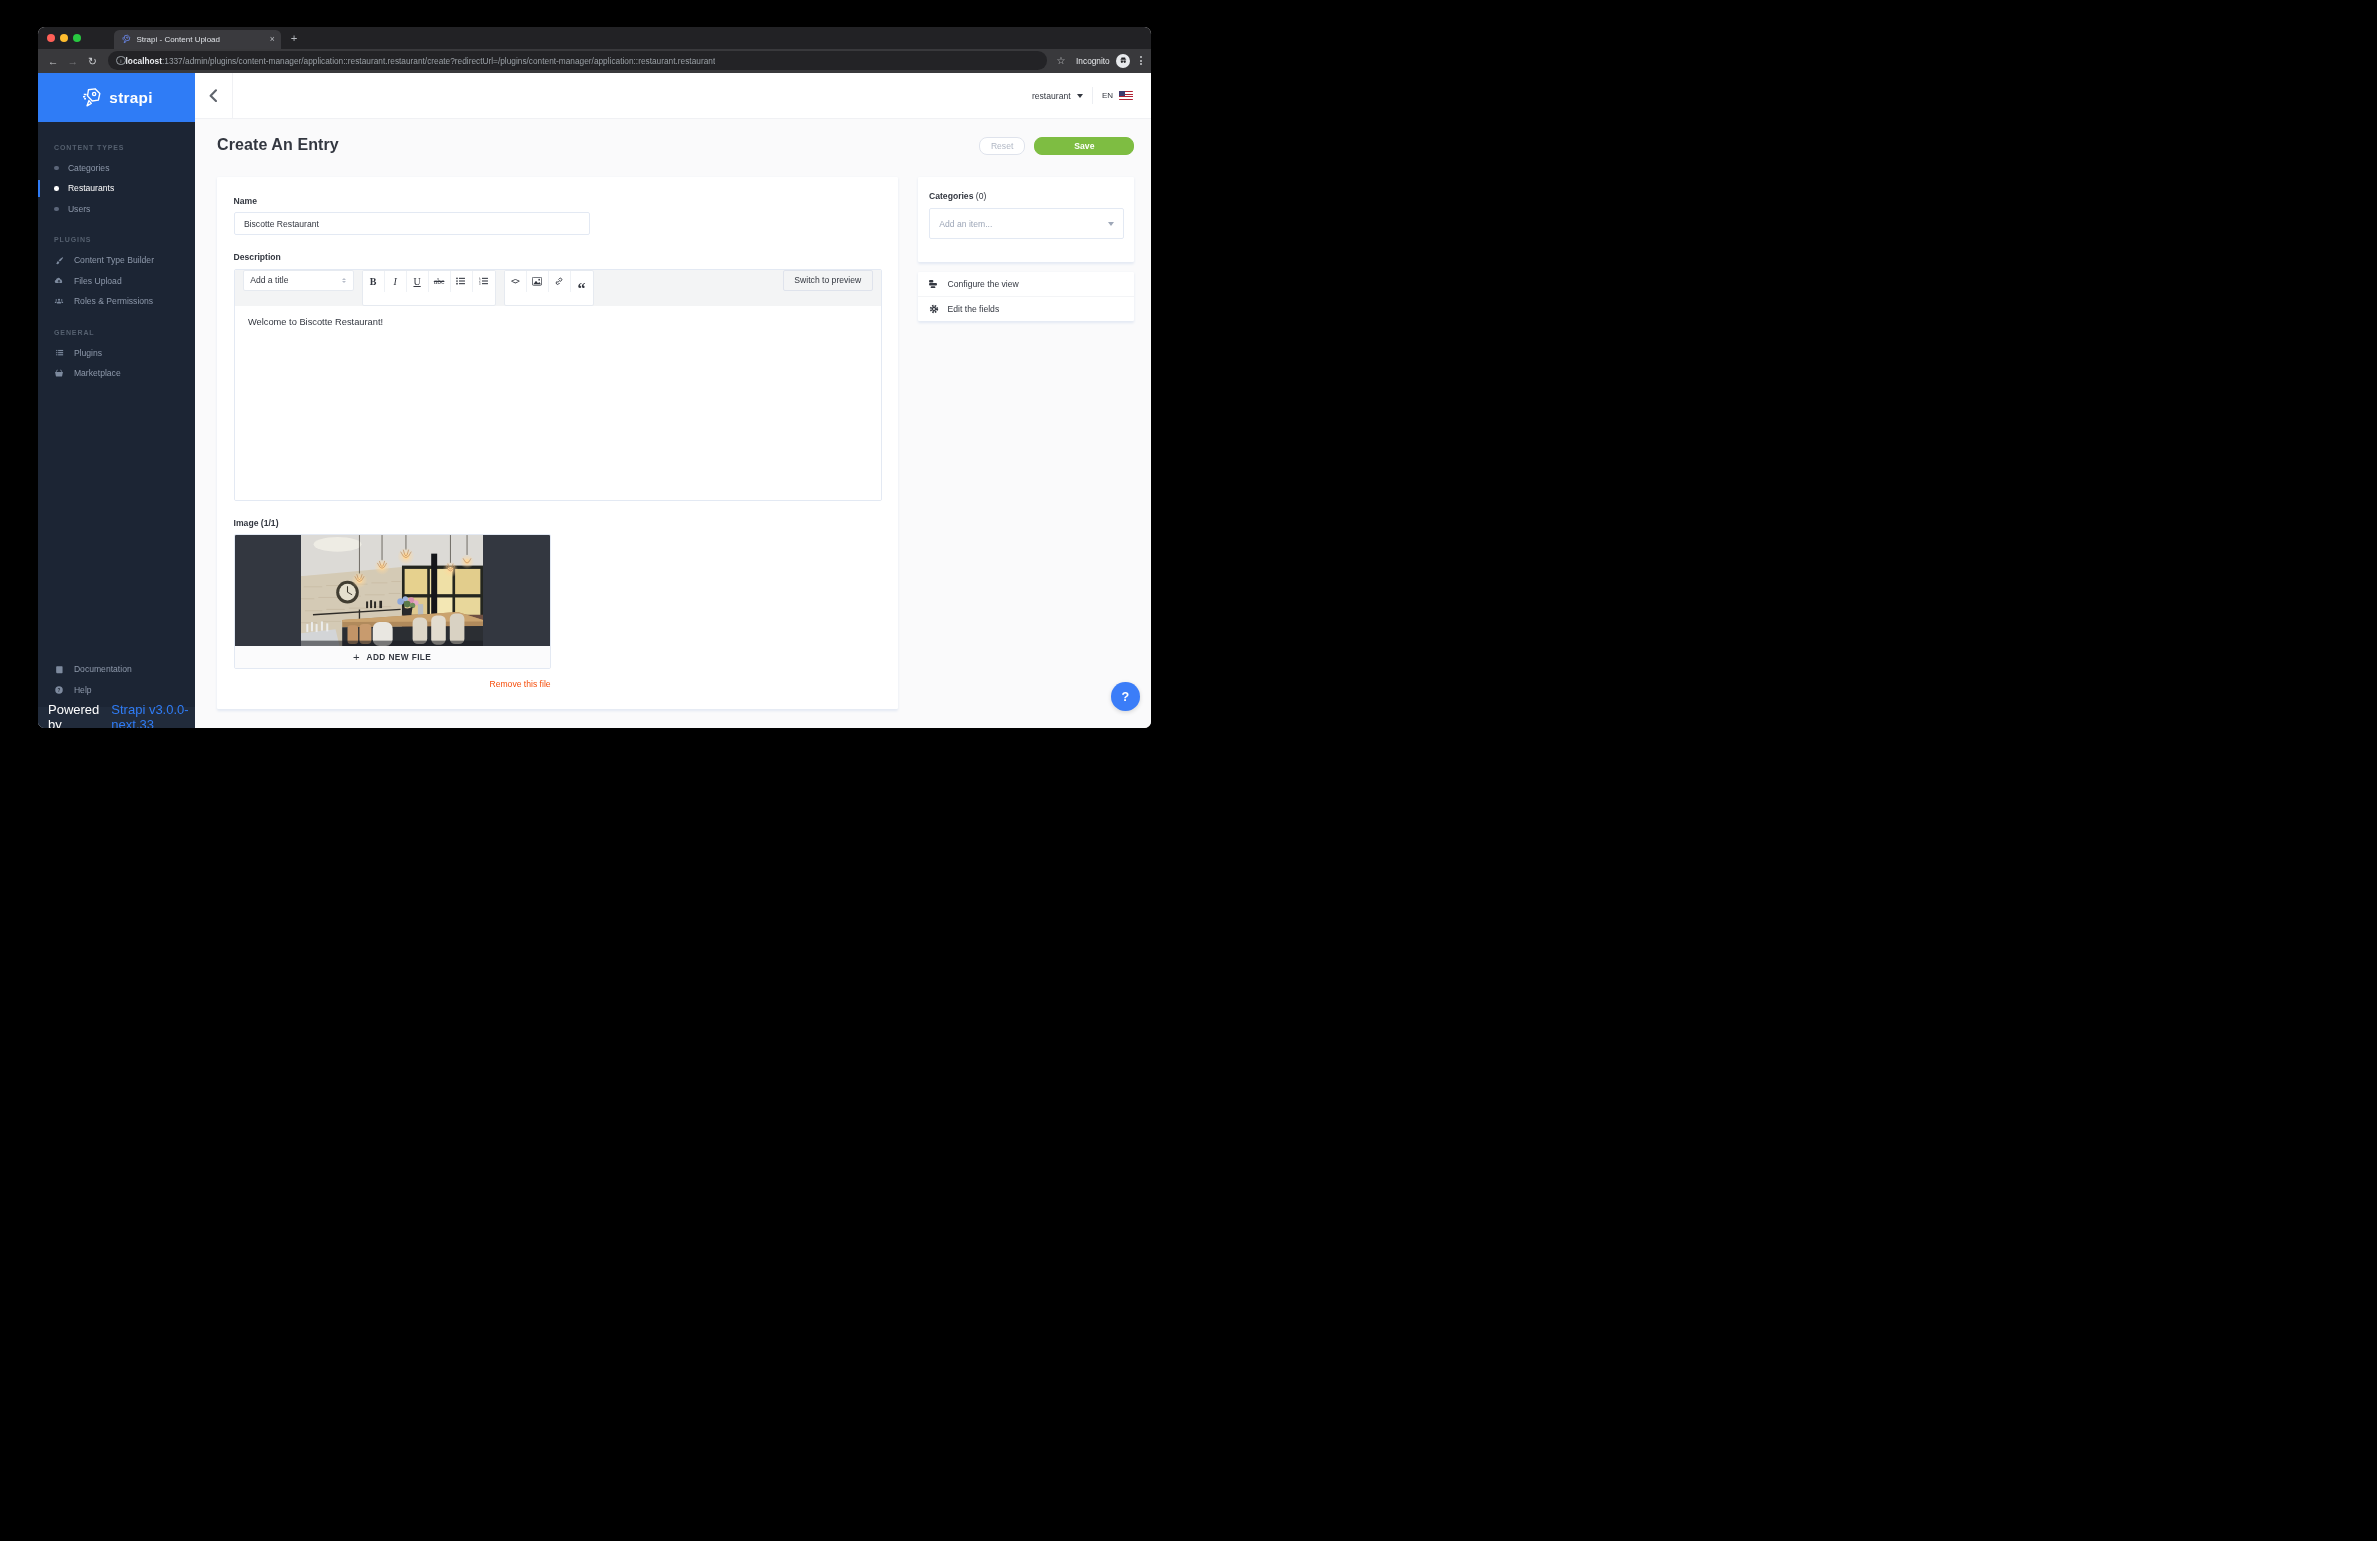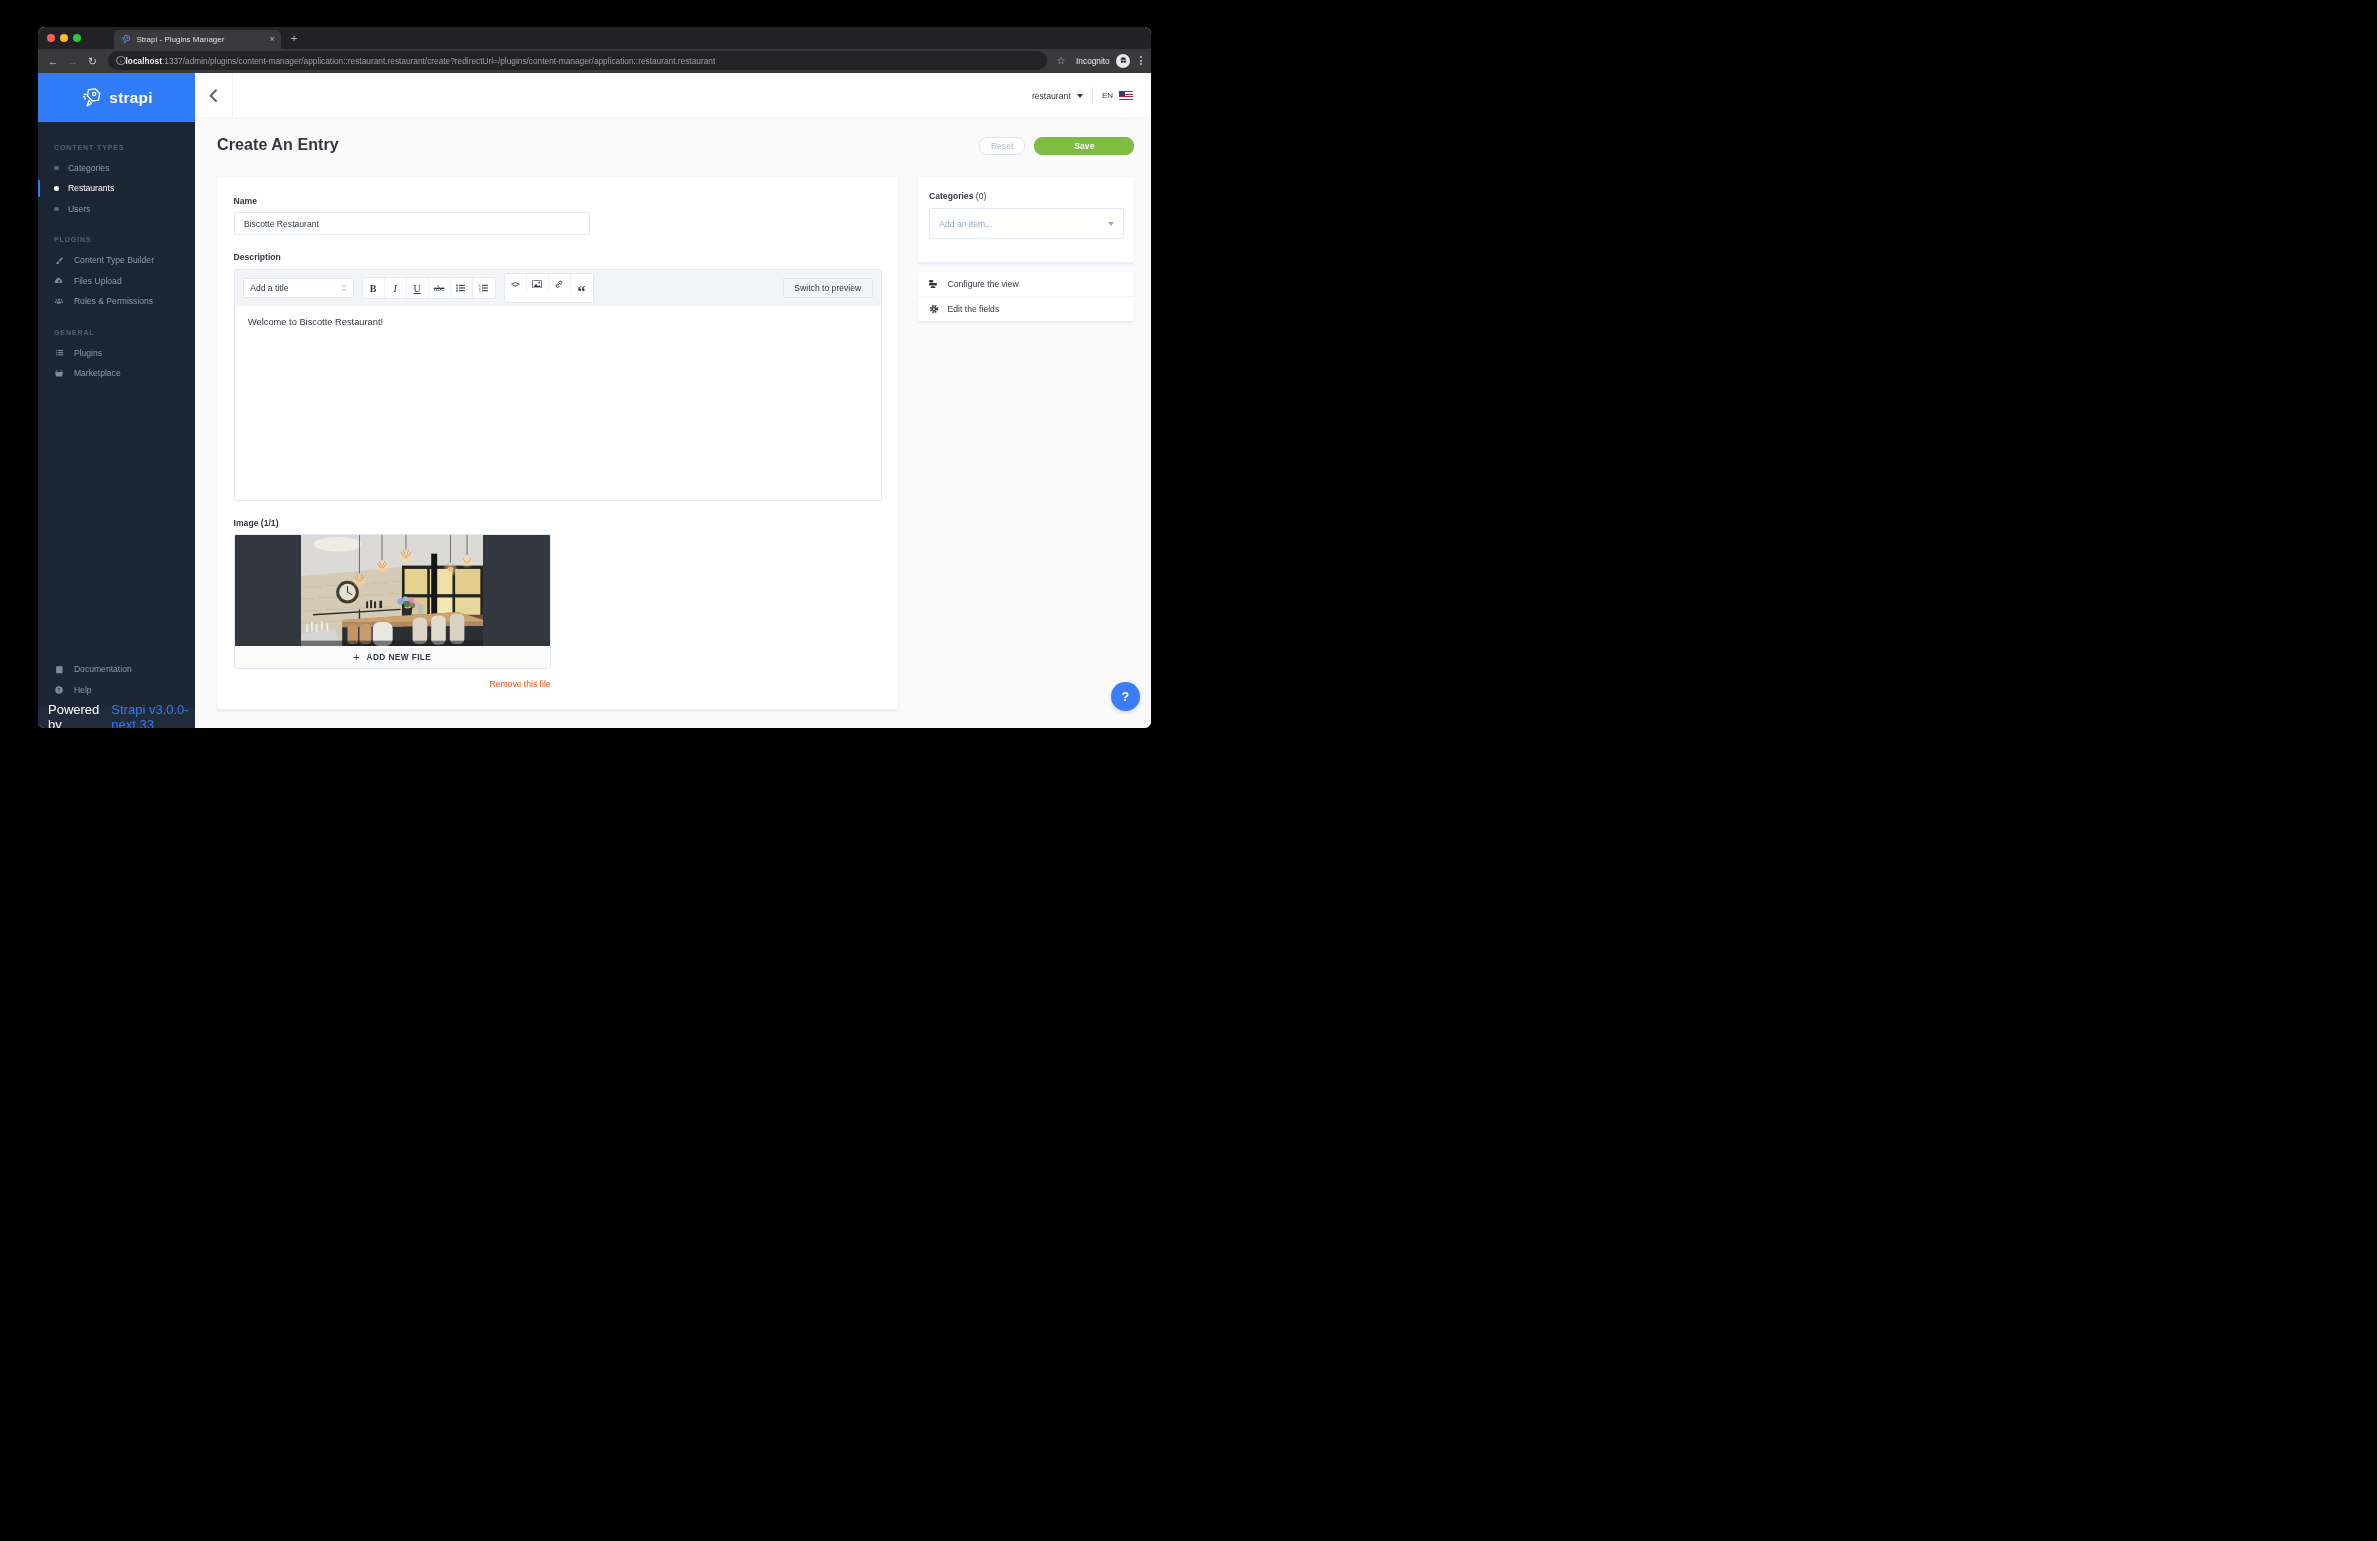--- a/index.html
+++ b/index.html
@@ -86,21 +86,21 @@
 
   
   .card { background:#fff; border-radius:1.3px; box-shadow:0 1.3px 2.7px #e3e9f3; }
   .form-card { width:685px; padding:17px 16.6px 20px; }
   .field-label { font-size:8.6px; font-weight:bold; color:#333740; }
   .text-input { width:356px; height:23px; border:0.7px solid #e3e9f3; border-radius:2px; margin-top:6px;
     padding:0 9.3px; font-size:8.6px; color:#333740; font-family:inherit; outline:none; background:#fff; }
 
   .desc-label { margin-top:17px; }
   .editor { border:0.7px solid #e3e9f3; border-radius:2px; margin-top:6.6px; overflow:hidden; }
-  .ed-toolbar { height:36px; background:#f3f4f5; display:flex; align-items:center; padding:0 8px; gap:8px; }
+  .ed-toolbar { height:36px; background:#f3f4f5; display:flex; padding:0 8px; gap:8px; }
   .title-select { width:111px; height:20.6px; background:#fff; border:0.7px solid #e6eaf0; border-radius:2px;
     display:flex; align-items:center; padding:0 6.6px; font-size:8.6px; color:#333740; justify-content:space-between; cursor:pointer; }
   .updown { display:flex; flex-direction:column; gap:1.3px; }
   .updown i { width:0; height:0; border-left:2.7px solid transparent; border-right:2.7px solid transparent; }
   .updown .up { border-bottom:2.7px solid #b7bdc9; }
   .updown .dn { border-top:2.7px solid #b7bdc9; }
   .tb-group { display:flex; background:#fff; border:0.7px solid #e6eaf0; border-radius:2px; overflow:hidden; }
   .tb-btn { width:22px; height:20.6px; display:flex; align-items:center; justify-content:center;
     border-right:0.7px solid #eef1f5; color:#333740; cursor:pointer; background:#fff; }
   .tb-btn:last-child { border-right:none; }
@@ -156,21 +156,21 @@
       <span class="tl yellow"></span>
       <span class="tl green"></span>
     </div>
     <div class="tab">
       <svg class="favicon" viewBox="0 0 24 24" fill="none" stroke="#6e8df7" stroke-width="1.8" stroke-linejoin="round">
         <path d="M9 4 L16 3 L21 8 L19.5 15 L13 16 L8 10.5 Z"></path>
           <circle cx="15" cy="8.5" r="1.7"></circle>
         <path d="M9.5 15.5 L7.5 21 L12 18.5 Z"></path>
           <path d="M4 9 h3 M3.2 11.4 h2.4 M4.4 13.6 h2"></path>
       </svg>
-      <span class="tab-title">Strapi - Plugins Manager</span>
+      <span class="tab-title">Strapi - Content Upload</span>
       <span class="tab-close">×</span>
     </div>
     <span class="newtab">+</span>
   </div>
 
   <div class="toolbar">
     <span class="nav-glyph">←</span>
     <span class="nav-glyph dim">→</span>
     <span class="nav-glyph">↻</span>
     <div class="urlbar">

